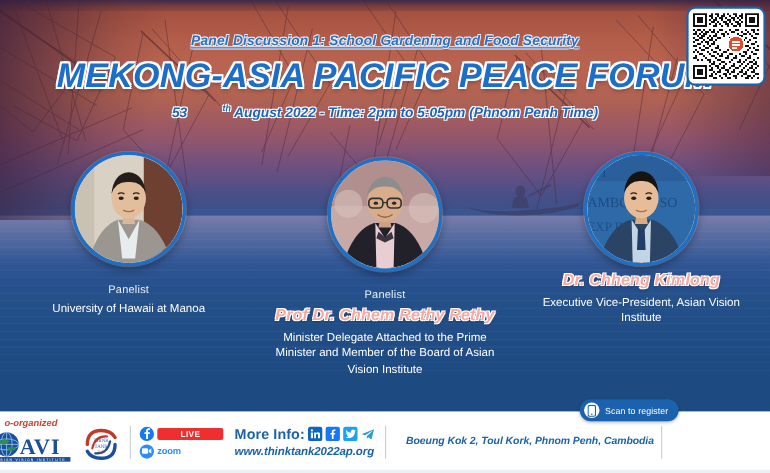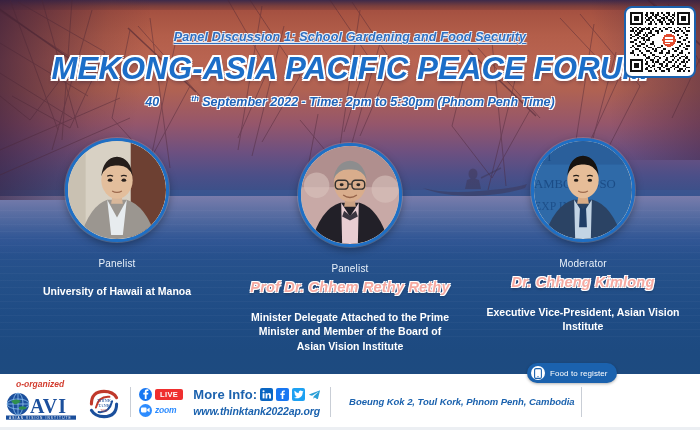--- a/index.html
+++ b/index.html
@@ -114,22 +114,22 @@
   }
   .pname {
     margin-top:5px; font-size:14.5px; font-weight:800; font-style:italic;
     color:#f6a9a1; letter-spacing:.2px;
     text-shadow:
       -1px -1px 0 #ffffff, 1px -1px 0 #ffffff,
       -1px 1px 0 #ffffff, 1px 1px 0 #ffffff,
       0 2px 3px rgba(0,0,0,.35);
   }
   .paffil {
-    margin-top:15px; font-size:10.5px; line-height:1.38;
-    color:#ffffff; font-weight:700; padding:0 14px;
+    margin-top:5px; font-size:10.5px; line-height:1.38;
+    color:#ffffff; font-weight:400; padding:0 14px;
   }
 
   
   .scan-pill {
     position:absolute; left:527px; top:363px;
     height:20px; padding:0 9px 0 4px;
     background:#1b62ae; border-radius:11px;
     display:flex; align-items:center; gap:5px;
     box-shadow:0 1px 3px rgba(0,0,0,.3);
     z-index:6;
@@ -145,41 +145,41 @@
   .footer {
     position:absolute; left:0; bottom:0; width:700px; height:56px;
     background:#ffffff;
     display:flex; align-items:center;
   }
   .footer-underline {
     position:absolute; left:0; bottom:0; width:700px; height:3px;
     background:#eceff3;
   }
 
-  .f-logos { display:flex; align-items:flex-end; gap:6px; padding-left:16px; position:relative; }
+  .f-logos { display:flex; align-items:flex-end; gap:6px; padding-left:4px; position:relative; }
   .avi-block { position:relative; width:74px; height:44px; margin-left:-10px; }
   .co-org {
     position:absolute; left:10px; top:-1px;
     font-size:8.5px; font-weight:700; font-style:italic; color:#d23c2e;
     white-space:nowrap;
   }
   .avi-logo { position:absolute; left:0; top:10px; width:84px; height:30px; }
   .tt-logo { width:36px; height:36px; margin-bottom:2px; }
 
   .f-div { width:1px; height:30px; background:#c9ced6; margin:0 8px; }
 
   .f-live { display:flex; flex-direction:column; gap:3px; }
   .badge-row { display:flex; align-items:center; gap:3px; }
   .fb-circle { width:13px; height:13px; border-radius:50%; background:#1877f2; display:flex; align-items:center; justify-content:center; }
   .live-tag {
     background:#ef2f2f; color:#fff; font-size:7.5px; font-weight:700;
-    padding:1px 5px; border-radius:2px; letter-spacing:.4px;
+    padding:1px 21px; border-radius:2px; letter-spacing:.4px;
   }
   .zoom-circle { width:13px; height:13px; border-radius:50%; background:#2D8CFF; display:flex; align-items:center; justify-content:center; }
-  .zoom-word { color:#2D8CFF; font-size:8.5px; font-weight:800; letter-spacing:-.2px;font-style:italic; }
+  .zoom-word { color:#2D8CFF; font-size:8.5px; font-weight:800; letter-spacing:-.2px; }
 
   .f-more { margin-left:10px; }
   .more-row { display:flex; align-items:center; gap:3px; }
   .more-label {
     font-size:13px; font-weight:800; color:#1b62ae;
     letter-spacing:.1px;
   }
   .sm-ic { width:13px; height:13px; border-radius:2px; display:flex; align-items:center; justify-content:center; }
   .sm-li { background:#0a66c2; }
   .sm-fb { background:#1877f2; }
@@ -250,21 +250,21 @@
       <ellipse cx="58" cy="16" rx="4.5" ry="5.5"></ellipse>
       <path d="M52 22 Q58 19 64 22 L66 31 L50 31 Z"></path>
       <path d="M40 10 L44 30 M40 10 L36 30 M38 12 L46 12"></path>
       <path d="M66 20 L86 10" stroke="#3e3553" stroke-width="1.4"></path>
     </g>
   </svg>
 
   <div class="header">
     <div class="kicker">Panel Discussion 1: School Gardening and Food Security</div>
     <div class="main-title">MEKONG-ASIA PACIFIC PEACE FORUM</div>
-    <div class="subtitle"><span>40</span><sup>th</sup><span> September 2022 - Time: 2pm to 5:30pm (Phnom Penh Time)</span></div>
+    <div class="subtitle"><span>53</span><sup>th</sup><span> August 2022 - Time: 2pm to 5:05pm (Phnom Penh Time)</span></div>
   </div>
 
   <div class="panelists">
 
     <div class="panelist p1">
       <div class="avatar-wrap">
         <svg class="avatar-svg" viewBox="0 0 100 100">
           <defs>
               <clipPath id="c1">
                 <circle cx="50" cy="50" r="50"></circle>
@@ -343,34 +343,33 @@
             <path d="M47 66 L50 70 L53 66 L54 88 L46 88 Z" fill="#1f3d66"></path>
             <ellipse cx="50" cy="40" rx="16" ry="18.5" fill="#e6bd98"></ellipse>
             <path d="M34 35 Q36 16 50 15 Q64 16 66 35 Q61 23 50 24 Q39 23 34 35 Z" fill="#171310"></path>
             <ellipse cx="43" cy="40" rx="2.3" ry="1.6" fill="#241d18"></ellipse>
             <ellipse cx="57" cy="40" rx="2.3" ry="1.6" fill="#241d18"></ellipse>
             <path d="M40 36 Q43 34.2 46 36 M54 36 Q57 34.2 60 36" stroke="#241d18" stroke-width="1.1" fill="none"></path>
             <path d="M45 51 Q50 54 55 51" stroke="#a06d4f" stroke-width="1.2" fill="none"></path>
           </g>
         </svg>
       </div>
-      <div class="role">Moderator</div>
       <div class="pname">Dr. Chheng Kimlong</div>
       <div class="paffil">Executive Vice-President, Asian Vision Institute</div>
     </div>
   </div>
 
   <div class="scan-pill">
     <span class="phone-ic">
       <svg width="8" height="11" viewBox="0 0 8 11">
         <rect x="0.6" y="0.6" width="6.8" height="9.8" rx="1.4" fill="none" stroke="#1b62ae" stroke-width="1.1"></rect>
         <circle cx="4" cy="8.6" r="0.7" fill="#1b62ae"></circle>
       </svg>
     </span>
-    <span class="scan-label">Food to register</span>
+    <span class="scan-label">Scan to register</span>
   </div>
 
   <div class="qr-box">
     <svg viewBox="0 0 33 33" shape-rendering="crispEdges">
       <rect width="33" height="33" fill="#fff"></rect>
       <g fill="#111">
         <path d="M0 0h7v7h-7z"></path>
           <path d="M26 0h7v7h-7z"></path>
           <path d="M0 26h7v7h-7z"></path>
       </g>

